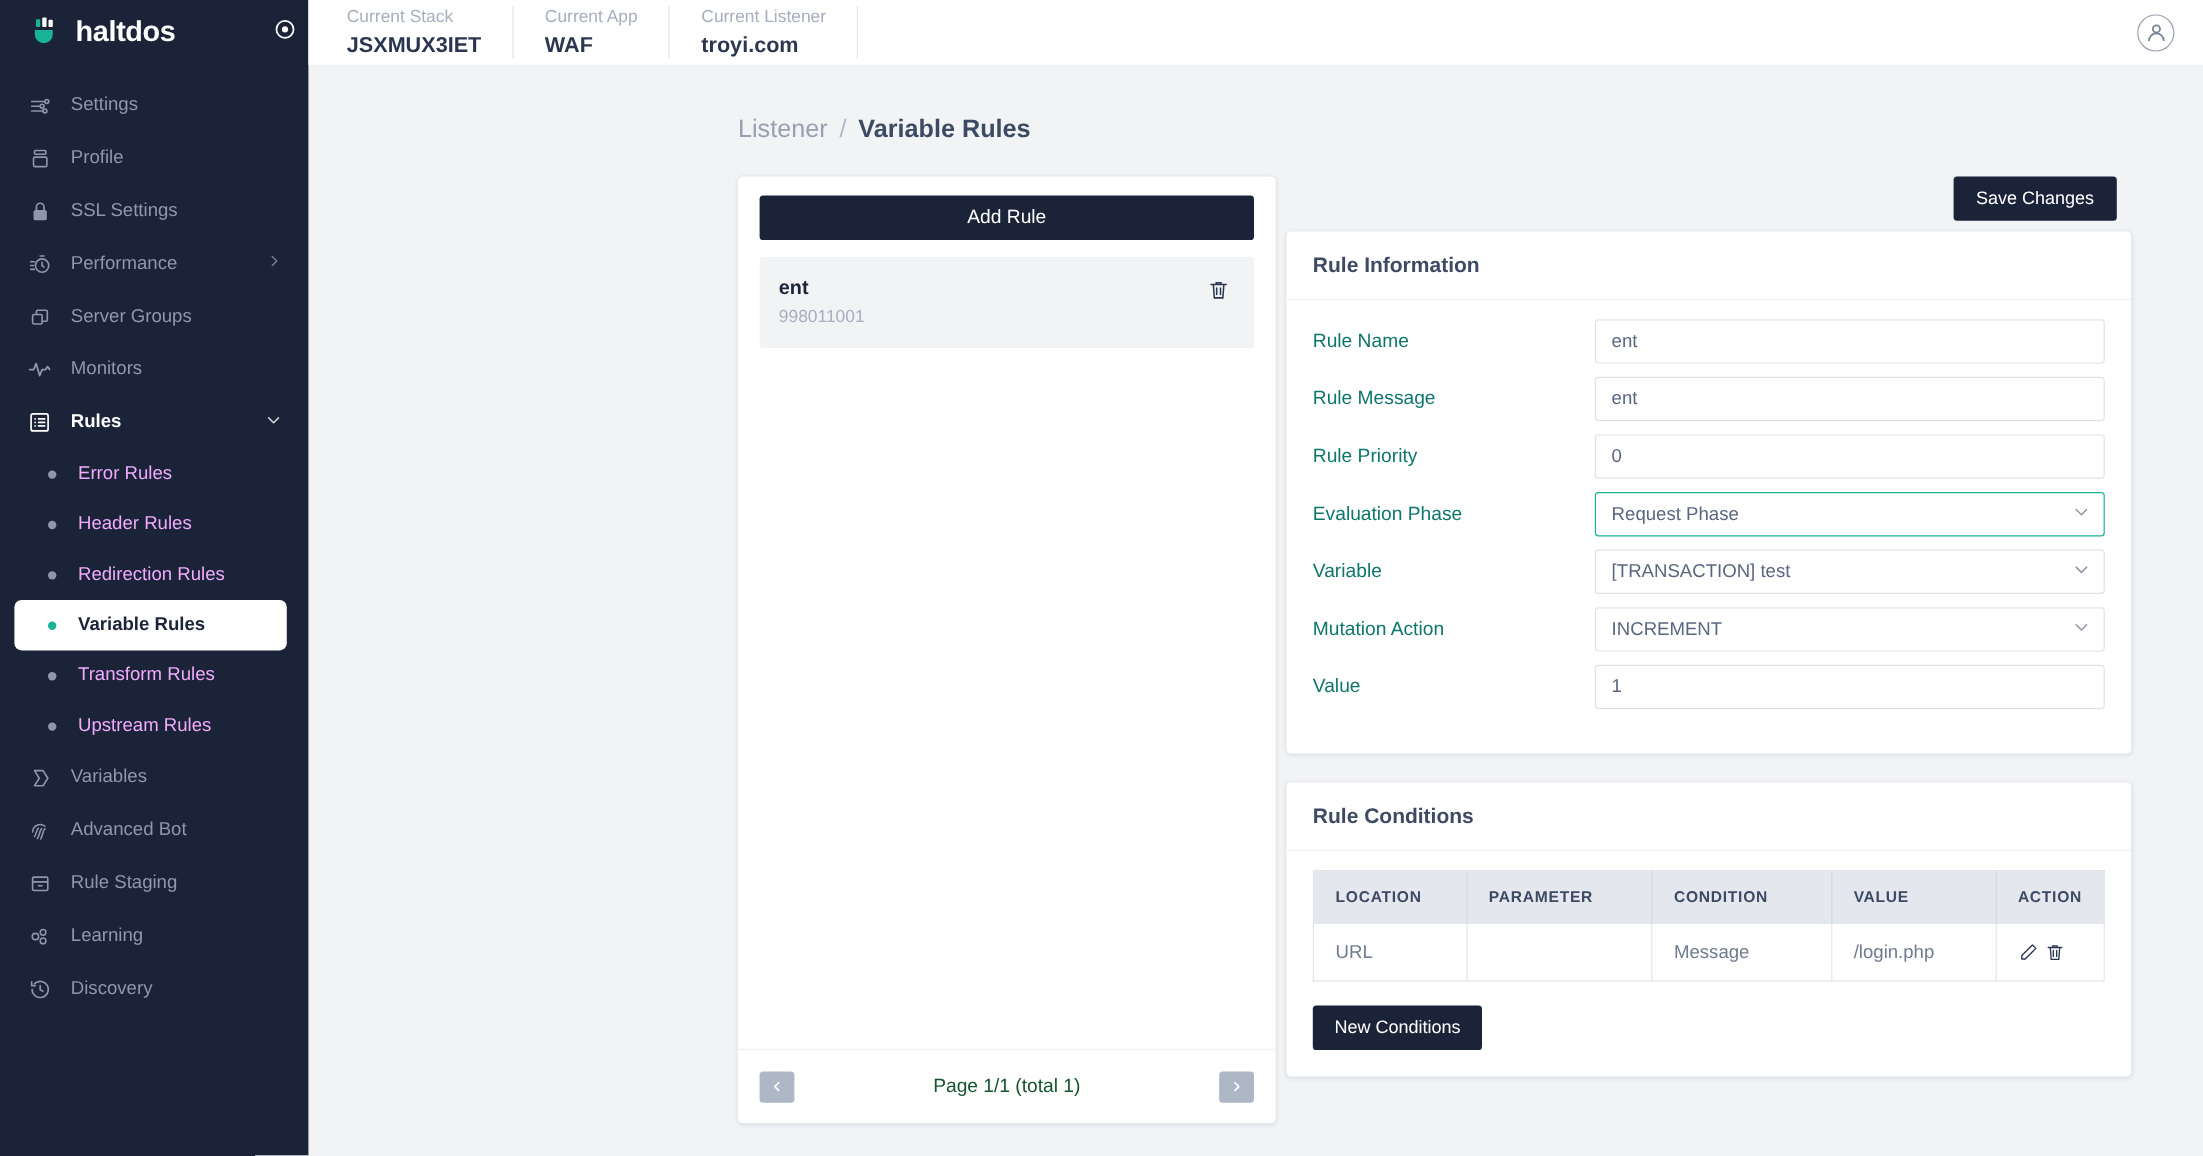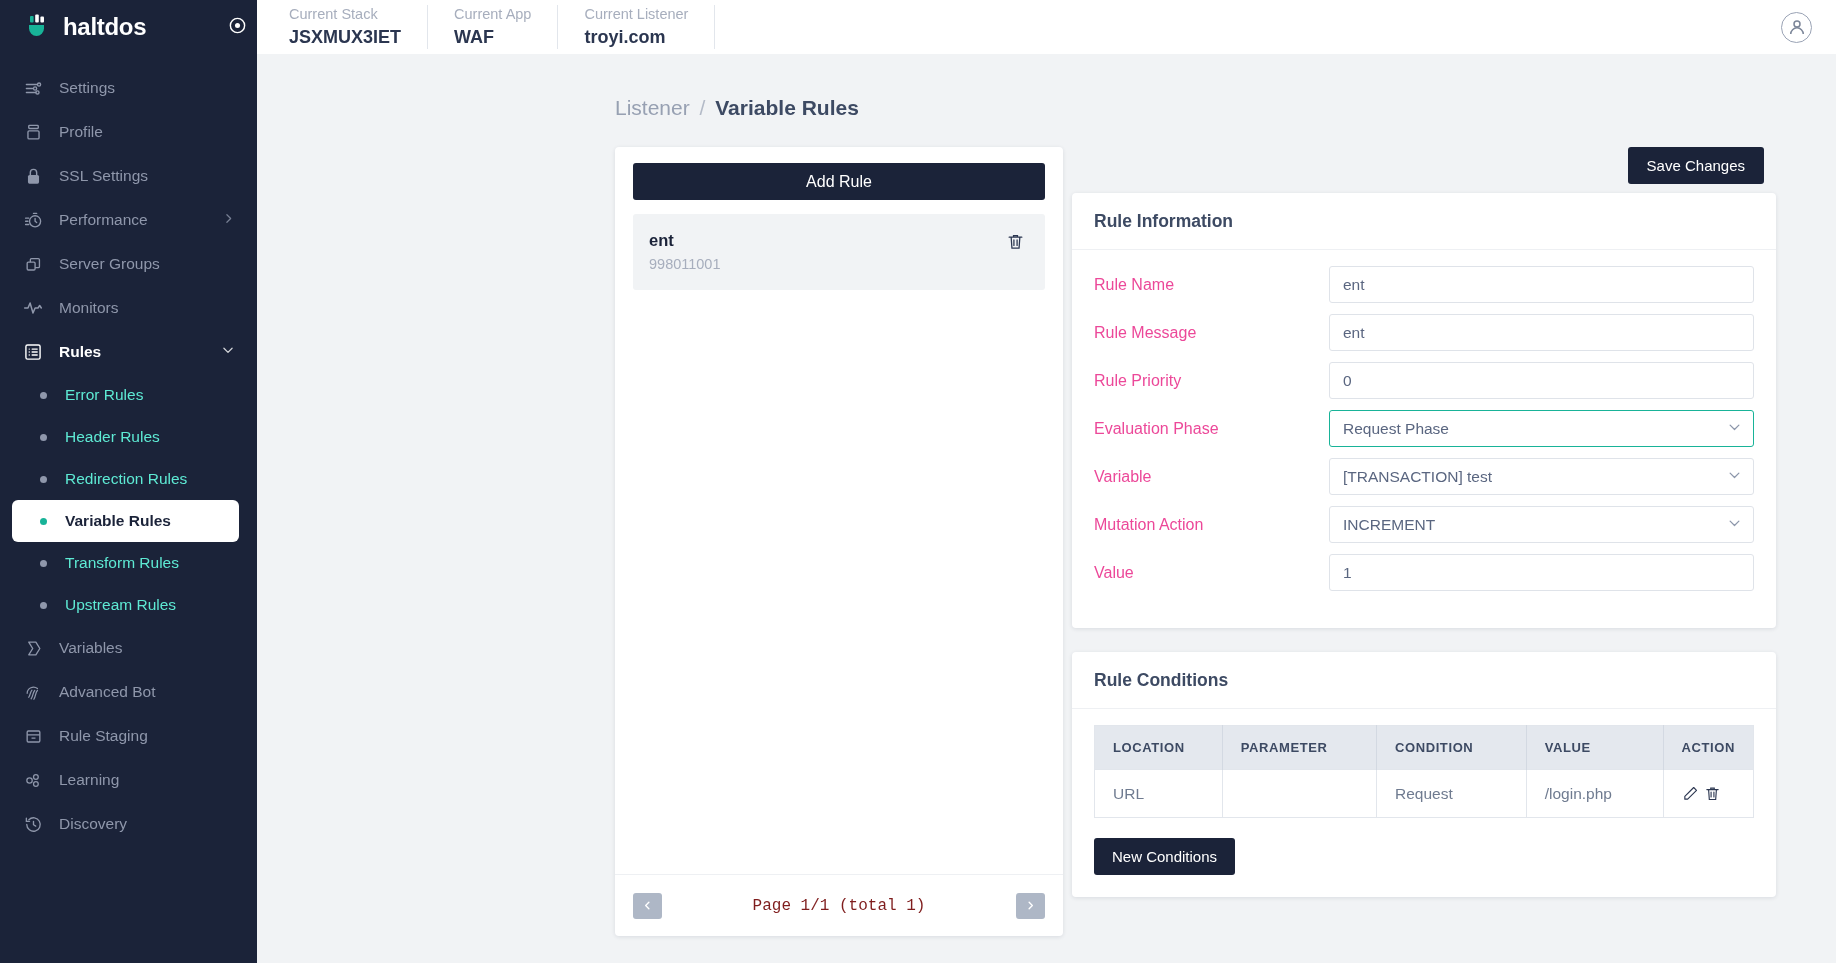--- a/index.html
+++ b/index.html
@@ -42,21 +42,21 @@
     display: flex; align-items: center; justify-content: center;
   }
   .nav-item .label { flex: 1 1 auto; }
   .nav-item .chev { margin-right: 22px; opacity: .8; }
   .nav-item.active-parent { color: #ffffff; font-weight: bold; }
 
   .sub-item {
     display: flex; align-items: center;
     height: 42px; margin: 0 18px 0 12px;
     padding-left: 28px;
-    color: #5eead4; font-size: 15.5px;
+    color: #f0abfc; font-size: 15.5px;
     border-radius: 6px; cursor: pointer;
   }
   .sub-item .dot {
     width: 7px; height: 7px; border-radius: 50%;
     background: #8f97ab; margin-right: 18px; flex: 0 0 7px;
   }
   .sub-item.active {
     background: #ffffff; color: #1b2339; font-weight: bold;
   }
   .sub-item.active .dot { background: #18b398; }
@@ -132,21 +132,21 @@
     display: flex; align-items: center; justify-content: space-between;
     padding: 0 18px;
   }
   .pg-btn {
     width: 29px; height: 26px; border-radius: 3px;
     background: #aeb7c6; color: #ffffff;
     border: none; cursor: pointer;
     font-size: 14px; font-family: inherit;
     display: flex; align-items: center; justify-content: center;
   }
-  .pg-text { color: #7f1d1d; font-size: 16px; font-family: Liberation Mono, monospace; }
+  .pg-text { color: #14532d; font-size: 16px; }
 
   
   .detail { flex: 1 1 auto; min-width: 0; display: flex; flex-direction: column; }
   .save-row { display: flex; justify-content: flex-end; padding: 0 12px 9px 0; }
   .btn-save {
     background: #1b2339; color: #ffffff; border: none;
     border-radius: 3px; font-family: inherit; font-size: 15px;
     padding: 10px 19px; cursor: pointer;
   }
 
@@ -156,21 +156,21 @@
     margin-bottom: 24px;
   }
   .card-title {
     padding: 18px 22px 17px 22px;
     font-size: 17.5px; font-weight: bold; color: #3d4a63;
     border-bottom: 1px solid #eef0f3;
   }
   .card-body { padding: 16px 22px 26px 22px; }
 
   .frow { display: flex; align-items: center; margin-bottom: 11px; }
-  .flabel { flex: 1 1 auto; color: #ec4899; font-size: 16px; }
+  .flabel { flex: 1 1 auto; color: #0f766e; font-size: 16px; }
   .fctl { width: 425px; flex: 0 0 425px; position: relative; }
   .inp {
     width: 100%; height: 37px;
     border: 1px solid #dfe3e9; border-radius: 3px;
     padding: 0 13px; font-family: inherit; font-size: 15.5px;
     color: #5a6680; background: #ffffff; outline: none;
   }
   .sel {
     width: 100%; height: 37px;
     border: 1px solid #dfe3e9; border-radius: 3px;
@@ -537,21 +537,21 @@
                     <th style="width:190px">PARAMETER</th>
                     <th style="width:190px">CONDITION</th>
                     <th style="width:175px">VALUE</th>
                     <th>ACTION</th>
                   </tr>
                 </thead>
                 <tbody>
                   <tr>
                     <td>URL</td>
                     <td></td>
-                    <td>Request</td>
+                    <td>Message</td>
                     <td>/login.php</td>
                     <td>
                       <span class="act-icons">
                         <span>
                           <svg width="17" height="17" viewBox="0 0 24 24" fill="none" stroke="#2b3650" stroke-width="1.6" stroke-linecap="round" stroke-linejoin="round">
                             <path d="M16.5 3.5l4 4L8 20H4v-4z"></path>
                           </svg>
                         </span>
                         <span>
                           <svg width="17" height="17" viewBox="0 0 24 24" fill="none" stroke="#2b3650" stroke-width="1.6" stroke-linecap="round">

